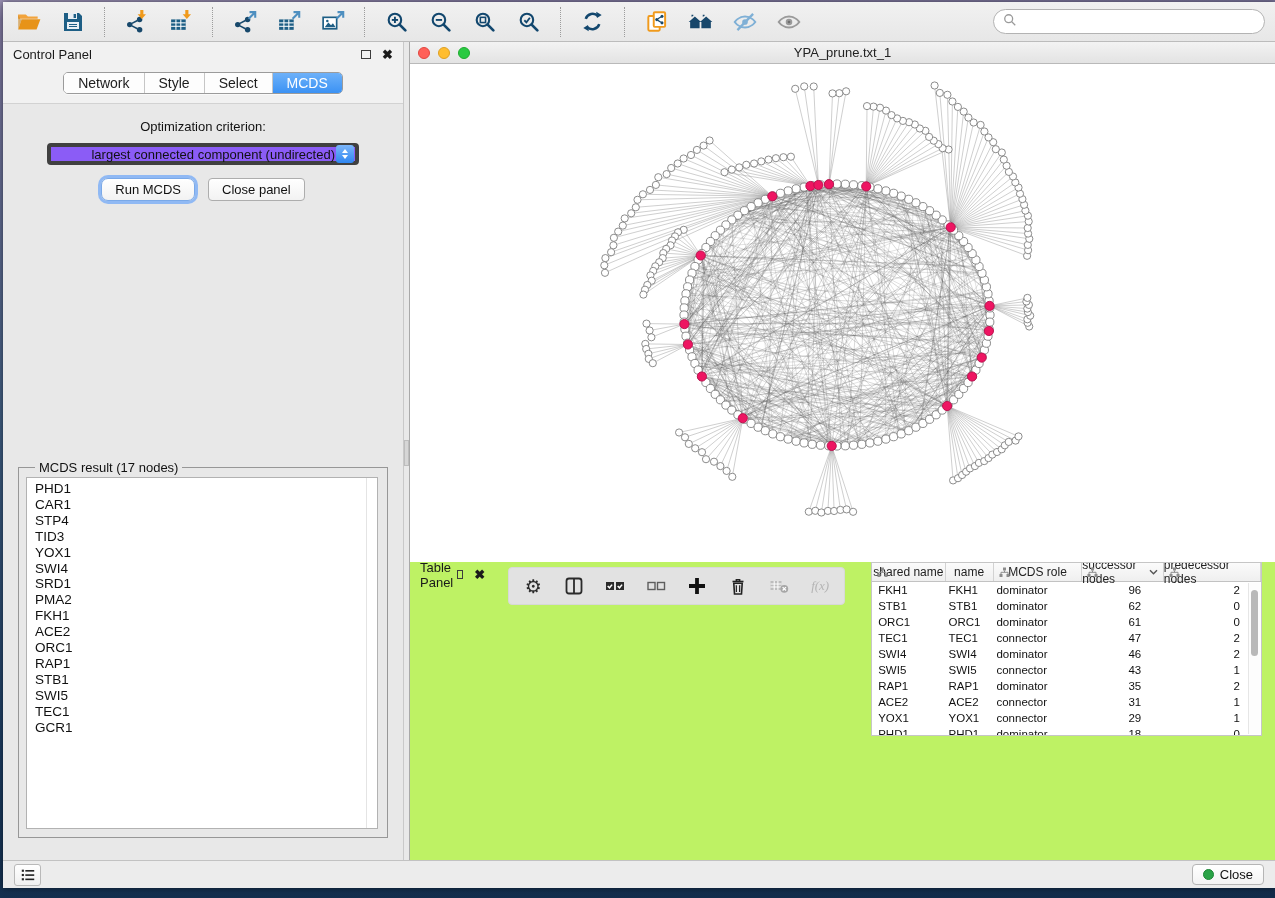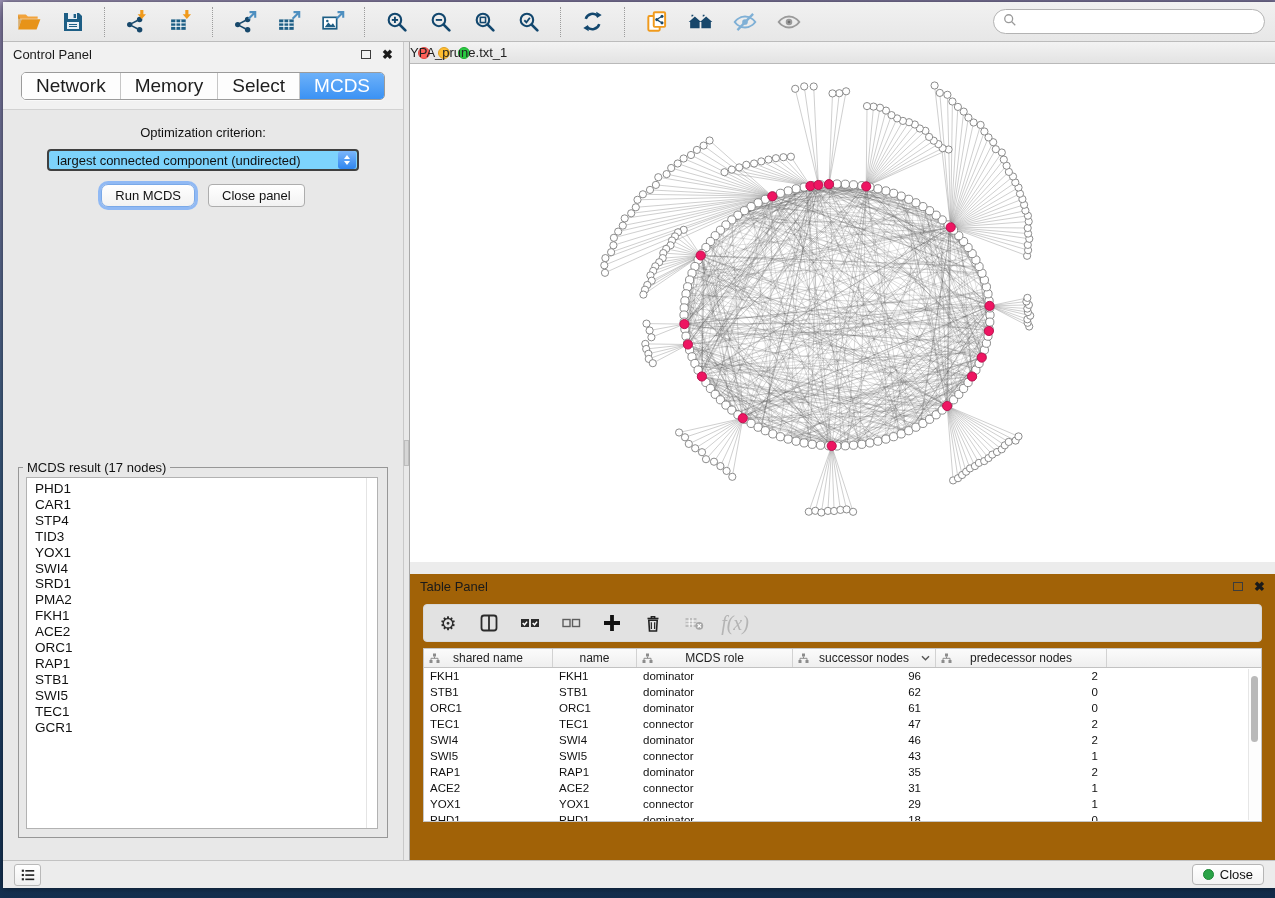--- a/index.html
+++ b/index.html
@@ -17,59 +17,59 @@
   
   .main{flex:1;display:flex;min-height:0;}
   
   .cpanel{width:400px;flex:0 0 400px;display:flex;flex-direction:column;background:#f1f1f1;}
   .panel-head{height:25px;display:flex;align-items:center;padding:0 10px;font-size:13px;color:#1a1a1a;}
   .panel-head .sp{flex:1;}
   .float-box{width:10px;height:9px;border:1.5px solid #3c3c3c;margin-right:11px;}
   .close-x{font-size:13px;font-weight:bold;color:#1a1a1a;line-height:1;}
   .cp-tabs{display:flex;justify-content:center;padding:5px 0 9px;}
   .seg{display:inline-flex;background:#fff;border:1px solid #9b9b9b;border-radius:5px;overflow:hidden;box-shadow:0 1px 0 rgba(255,255,255,.6);}
-  .seg-tab{padding:2px 14px;font-size:19px;color:#1d1d1d;border-left:1px solid #c6c6c6;background:#fdfdfd;}
+  .seg-tab{padding:2px 14px;font-size:14px;color:#1d1d1d;border-left:1px solid #c6c6c6;background:#fdfdfd;}
   .seg-tab:first-child{border-left:none;}
   .seg-tab.active{background:linear-gradient(#6db1f9,#3b92f4);color:#fff;}
   .cp-content{flex:1;background:#e8e8e8;border-top:1px solid #d2d2d2;display:flex;flex-direction:column;min-height:0;}
   .opt-label{text-align:center;font-size:13px;margin-top:15px;color:#111;}
-  .dropdown{width:312px;height:22px;margin:9px auto 0;background:#7dd3fc;border:2px solid #404040;border-radius:4px;display:flex;align-items:center;}
+  .dropdown{width:312px;height:22px;margin:9px auto 0;background:#8b5cf6;border:4px solid #404040;border-radius:4px;display:flex;align-items:center;text-align:right;}
   .dropdown .val{flex:1;font-size:13px;padding-left:8px;white-space:nowrap;overflow:hidden;color:#111;}
   .stepper{width:18px;height:18px;margin:1px;border-radius:3px;background:linear-gradient(#7cb6fa,#2f86f0);display:flex;flex-direction:column;align-items:center;justify-content:center;gap:2px;}
   .stepper i{width:0;height:0;border-left:3.5px solid transparent;border-right:3.5px solid transparent;}
   .stepper .up{border-bottom:4px solid #fff;}
   .stepper .dn{border-top:4px solid #fff;}
   .btn-row{display:flex;justify-content:center;gap:13px;margin-top:13px;}
   .pbtn{background:linear-gradient(#ffffff,#f2f2f2);border:1px solid #adadad;border-radius:4px;font-size:13px;padding:3px 13px;color:#111;font-family:"Liberation Sans",sans-serif;}
   .pbtn.focused{box-shadow:0 0 0 3px rgba(97,159,250,.65);border-color:#7aa9e8;border-radius:7px;}
   .cp-spacer{flex:1;}
   .result-group{height:371px;margin:0 15px 22px;border:1px solid #979797;position:relative;}
-  .result-legend{position:absolute;top:-8px;left:4px;background:#e8e8e8;padding:0 4px;font-size:13px;color:#111;}
+  .result-legend{position:absolute;top:-8px;left:16px;background:#e8e8e8;padding:0 4px;font-size:13px;color:#111;}
   .result-list{position:absolute;left:7px;right:9px;top:9px;bottom:8px;background:#fff;border:1px solid #b2b2b2;padding:3px 0 0 8px;font-size:13.5px;line-height:15.9px;color:#111;overflow:hidden;}
   .result-list::after{content:"";position:absolute;top:0;bottom:0;right:10px;border-left:1px solid #e4e4e4;}
   
   .vsplit{width:7px;flex:0 0 7px;background:#e9e9e9;border-left:1px solid #c9c9c9;border-right:1px solid #a9a9a9;position:relative;}
   .vsplit .grip{position:absolute;top:398px;left:0px;width:5px;height:26px;background:#d6d6d6;border:1px solid #bdbdbd;}
   
   .rpane{flex:1;display:flex;flex-direction:column;min-width:0;}
   .net-title{height:22px;flex:0 0 22px;background:linear-gradient(#f3f3f3,#e3e3e3);border-bottom:1px solid #b9b9b9;display:flex;align-items:center;position:relative;}
   .lights{display:flex;gap:8px;padding-left:8px;}
   .light{width:12px;height:12px;border-radius:50%;}
   .light.r{background:#ff6058;border:1px solid #e24640;}
   .light.y{background:#ffbd2f;border:1px solid #dfa023;}
   .light.g{background:#29ca42;border:1px solid #1eab2f;}
-  .net-title .t{position:absolute;left:0;right:0;font-size:13px;color:#222;}
+  .net-title .t{position:absolute;left:0;right:0;text-align:center;font-size:13px;color:#222;}
   .net-canvas{flex:0 0 498px;height:498px;background:#fff;overflow:hidden;}
   .net-canvas svg{display:block;width:100%;height:100%;}
   
-  .tpanel{flex:1;background:#a16207;display:flex;flex-direction:column;min-height:0;margin-top:12px;}
+  .tpanel{flex:1;background:#bef264;display:flex;flex-direction:row;min-height:0;}
   .tp-toolbar{height:38px;flex:0 0 38px;margin:5px 13px 6px;background:#e2e2e2;border:1px solid #d8d8d8;border-radius:4px;display:flex;align-items:center;gap:17px;padding:0 12px;}
   .tico{width:24px;height:24px;display:flex;align-items:center;justify-content:center;}
   .gear-ch{font-size:19px;color:#2b2b2b;line-height:1;}
-  .fx{font-family:"Liberation Serif",serif;font-style:italic;font-size:20px;color:#b4b4b4;}
+  .fx{font-family:"Liberation Serif",serif;font-style:italic;font-size:13px;color:#b4b4b4;}
   .tbl{position:relative;margin:0 13px;background:#fff;border:1px solid #c6c6c6;height:174px;overflow:hidden;}
   .tbl-head{display:flex;height:19px;background:linear-gradient(#fbfbfb,#efefef);border-bottom:1px solid #c2c2c2;font-size:12px;color:#222;}
   .th{display:flex;align-items:center;justify-content:center;border-right:1px solid #d2d2d2;position:relative;}
   .th .tree{position:absolute;left:5px;top:4px;}
   .th .sortch{position:absolute;right:5px;top:6px;}
   .c0{width:129px;}.c1{width:84px;}.c2{width:156px;}.c3{width:143px;}.c4{width:171px;}
   .th.fill,.td.fill{flex:1;border-right:none;}
   .tr{display:flex;height:16px;align-items:center;font-size:11.5px;color:#111;}
   .td{padding:0 6px;white-space:nowrap;overflow:hidden;}
   .td.num3{text-align:right;padding-right:15px;}
@@ -253,21 +253,21 @@
     <div class="cpanel">
       <div class="panel-head">
         <span>Control Panel</span>
         <span class="sp"></span>
         <span class="float-box"></span>
         <span class="close-x">✖</span>
       </div>
       <div class="cp-tabs">
         <div class="seg" id="cp-tabs">
             <div class="seg-tab">Network</div>
-            <div class="seg-tab">Memory</div>
+            <div class="seg-tab">Style</div>
             <div class="seg-tab">Select</div>
             <div class="seg-tab active">MCDS</div>
           </div>
       </div>
       <div class="cp-content">
         <div class="opt-label">Optimization criterion:</div>
         <div class="dropdown">
           <span class="val">largest connected component (undirected)</span>
           <span class="stepper">
               <i class="up"></i>

